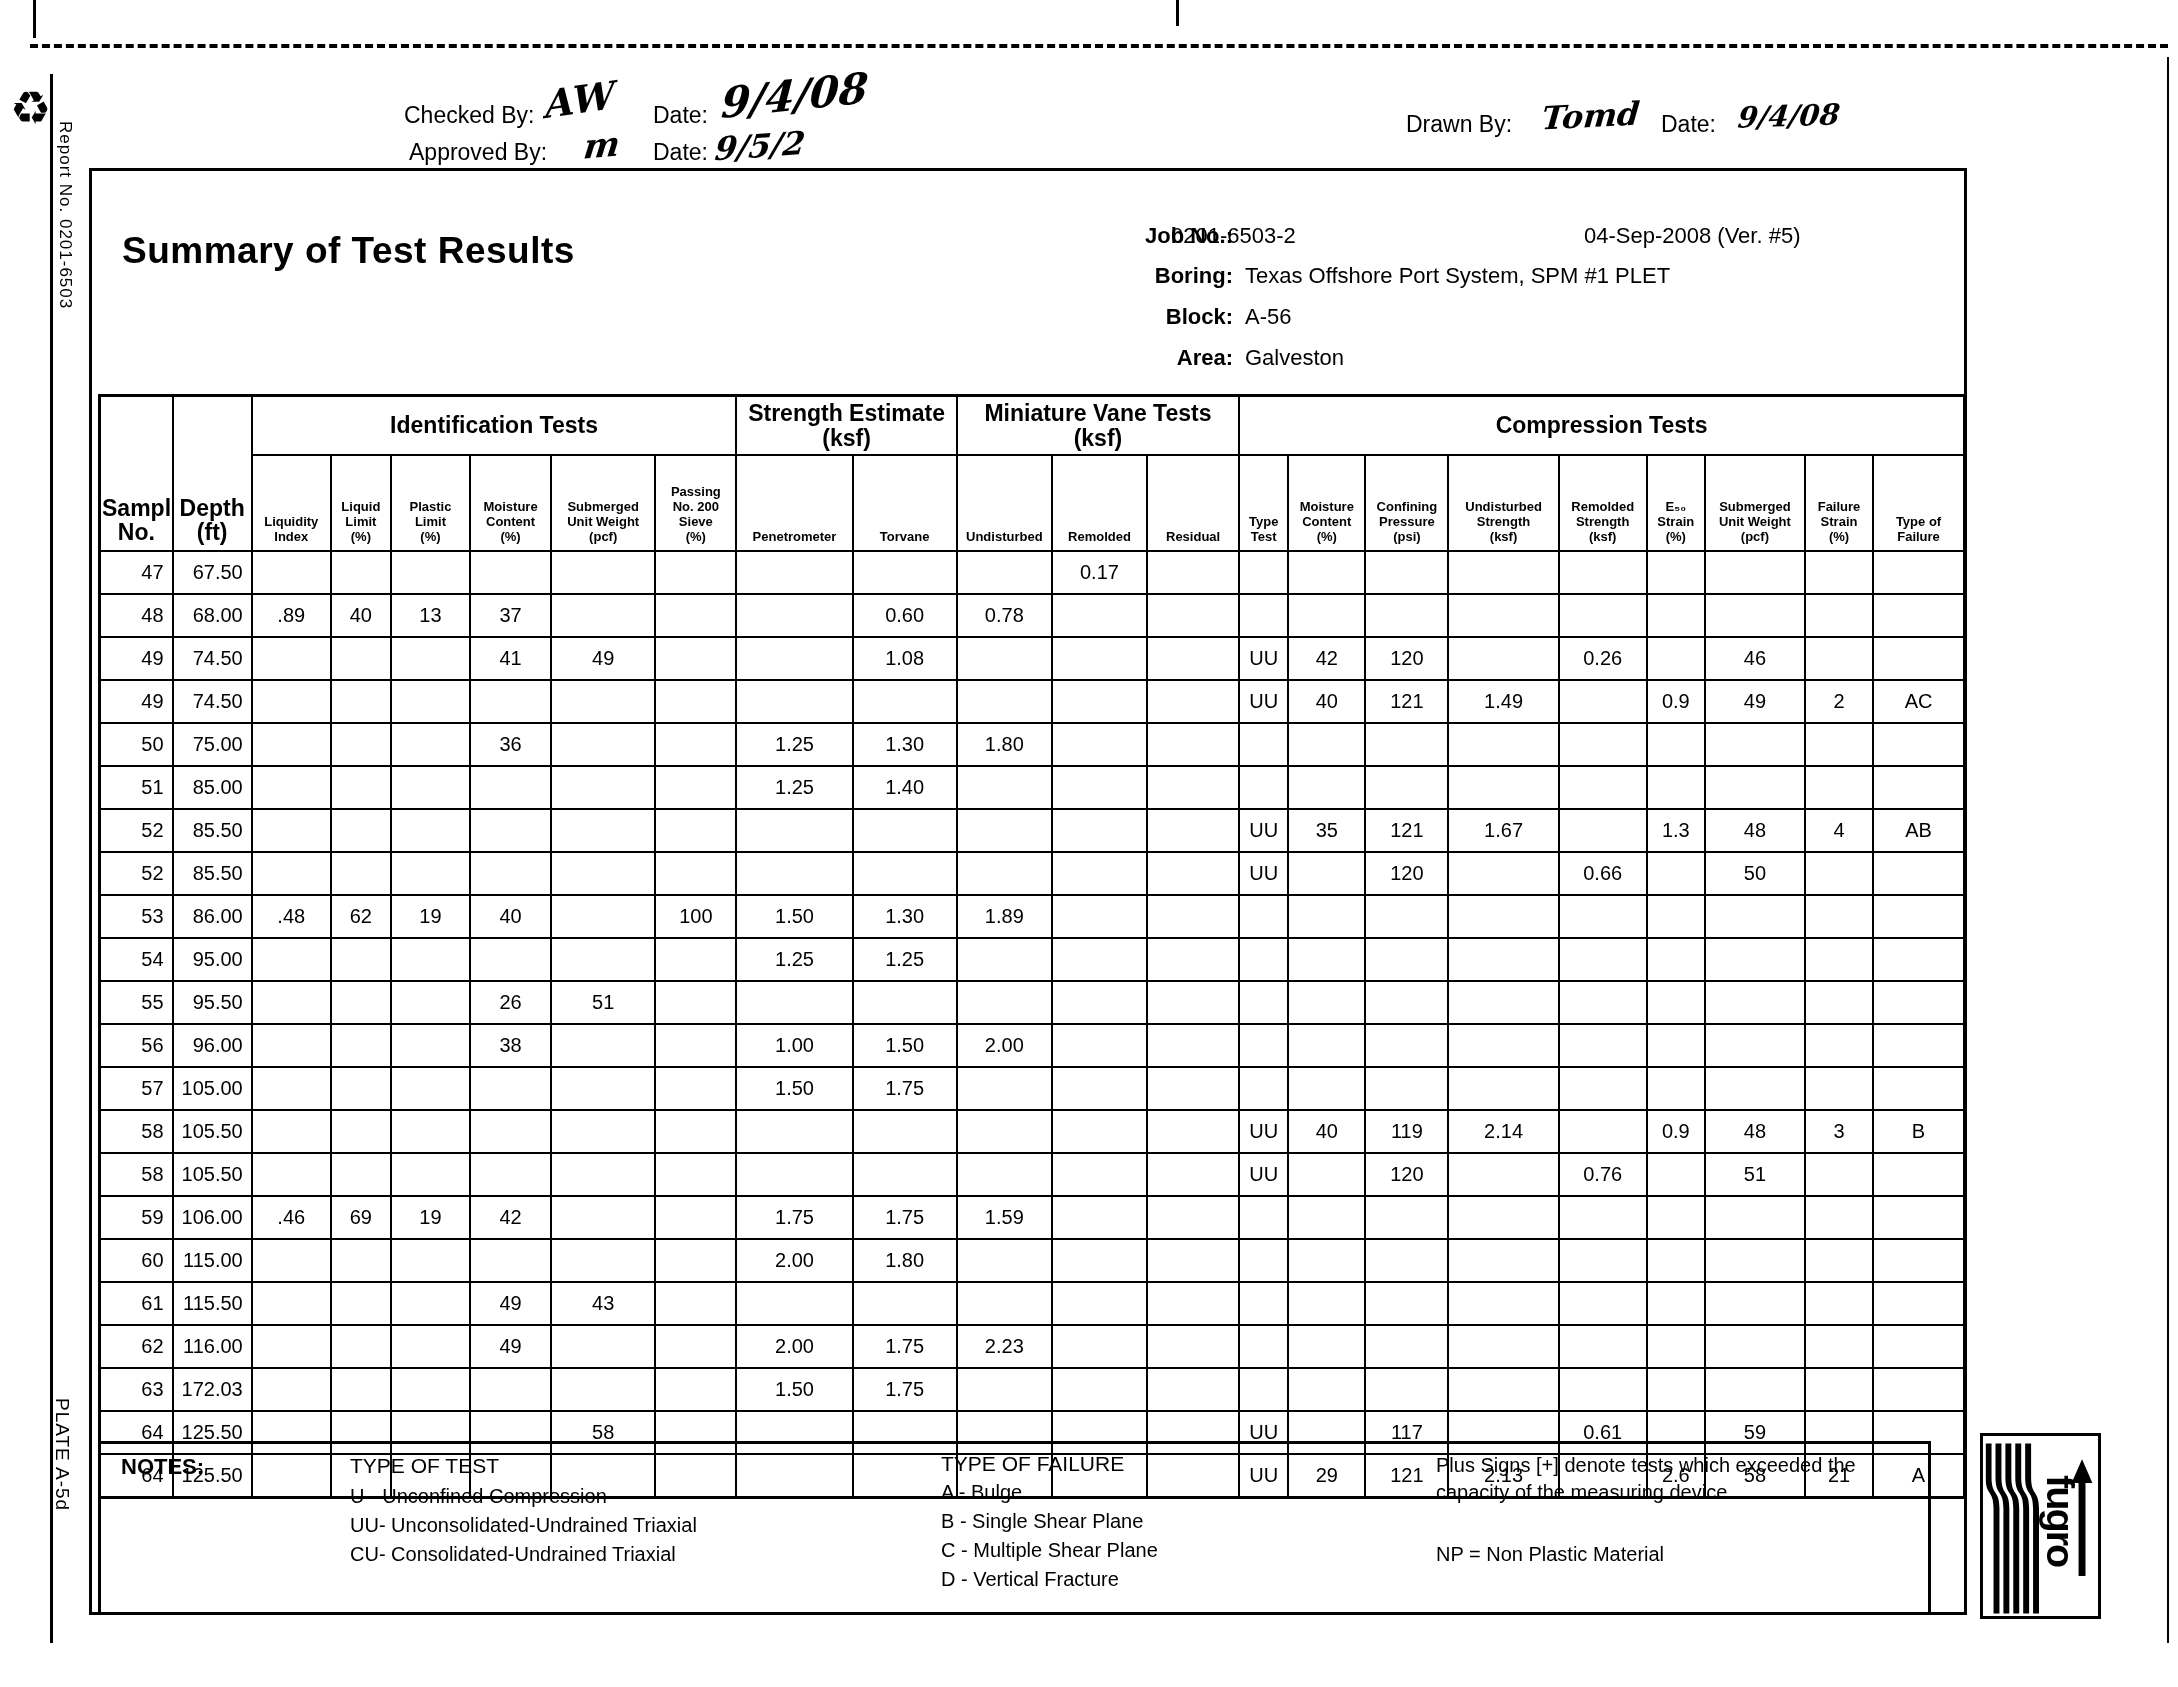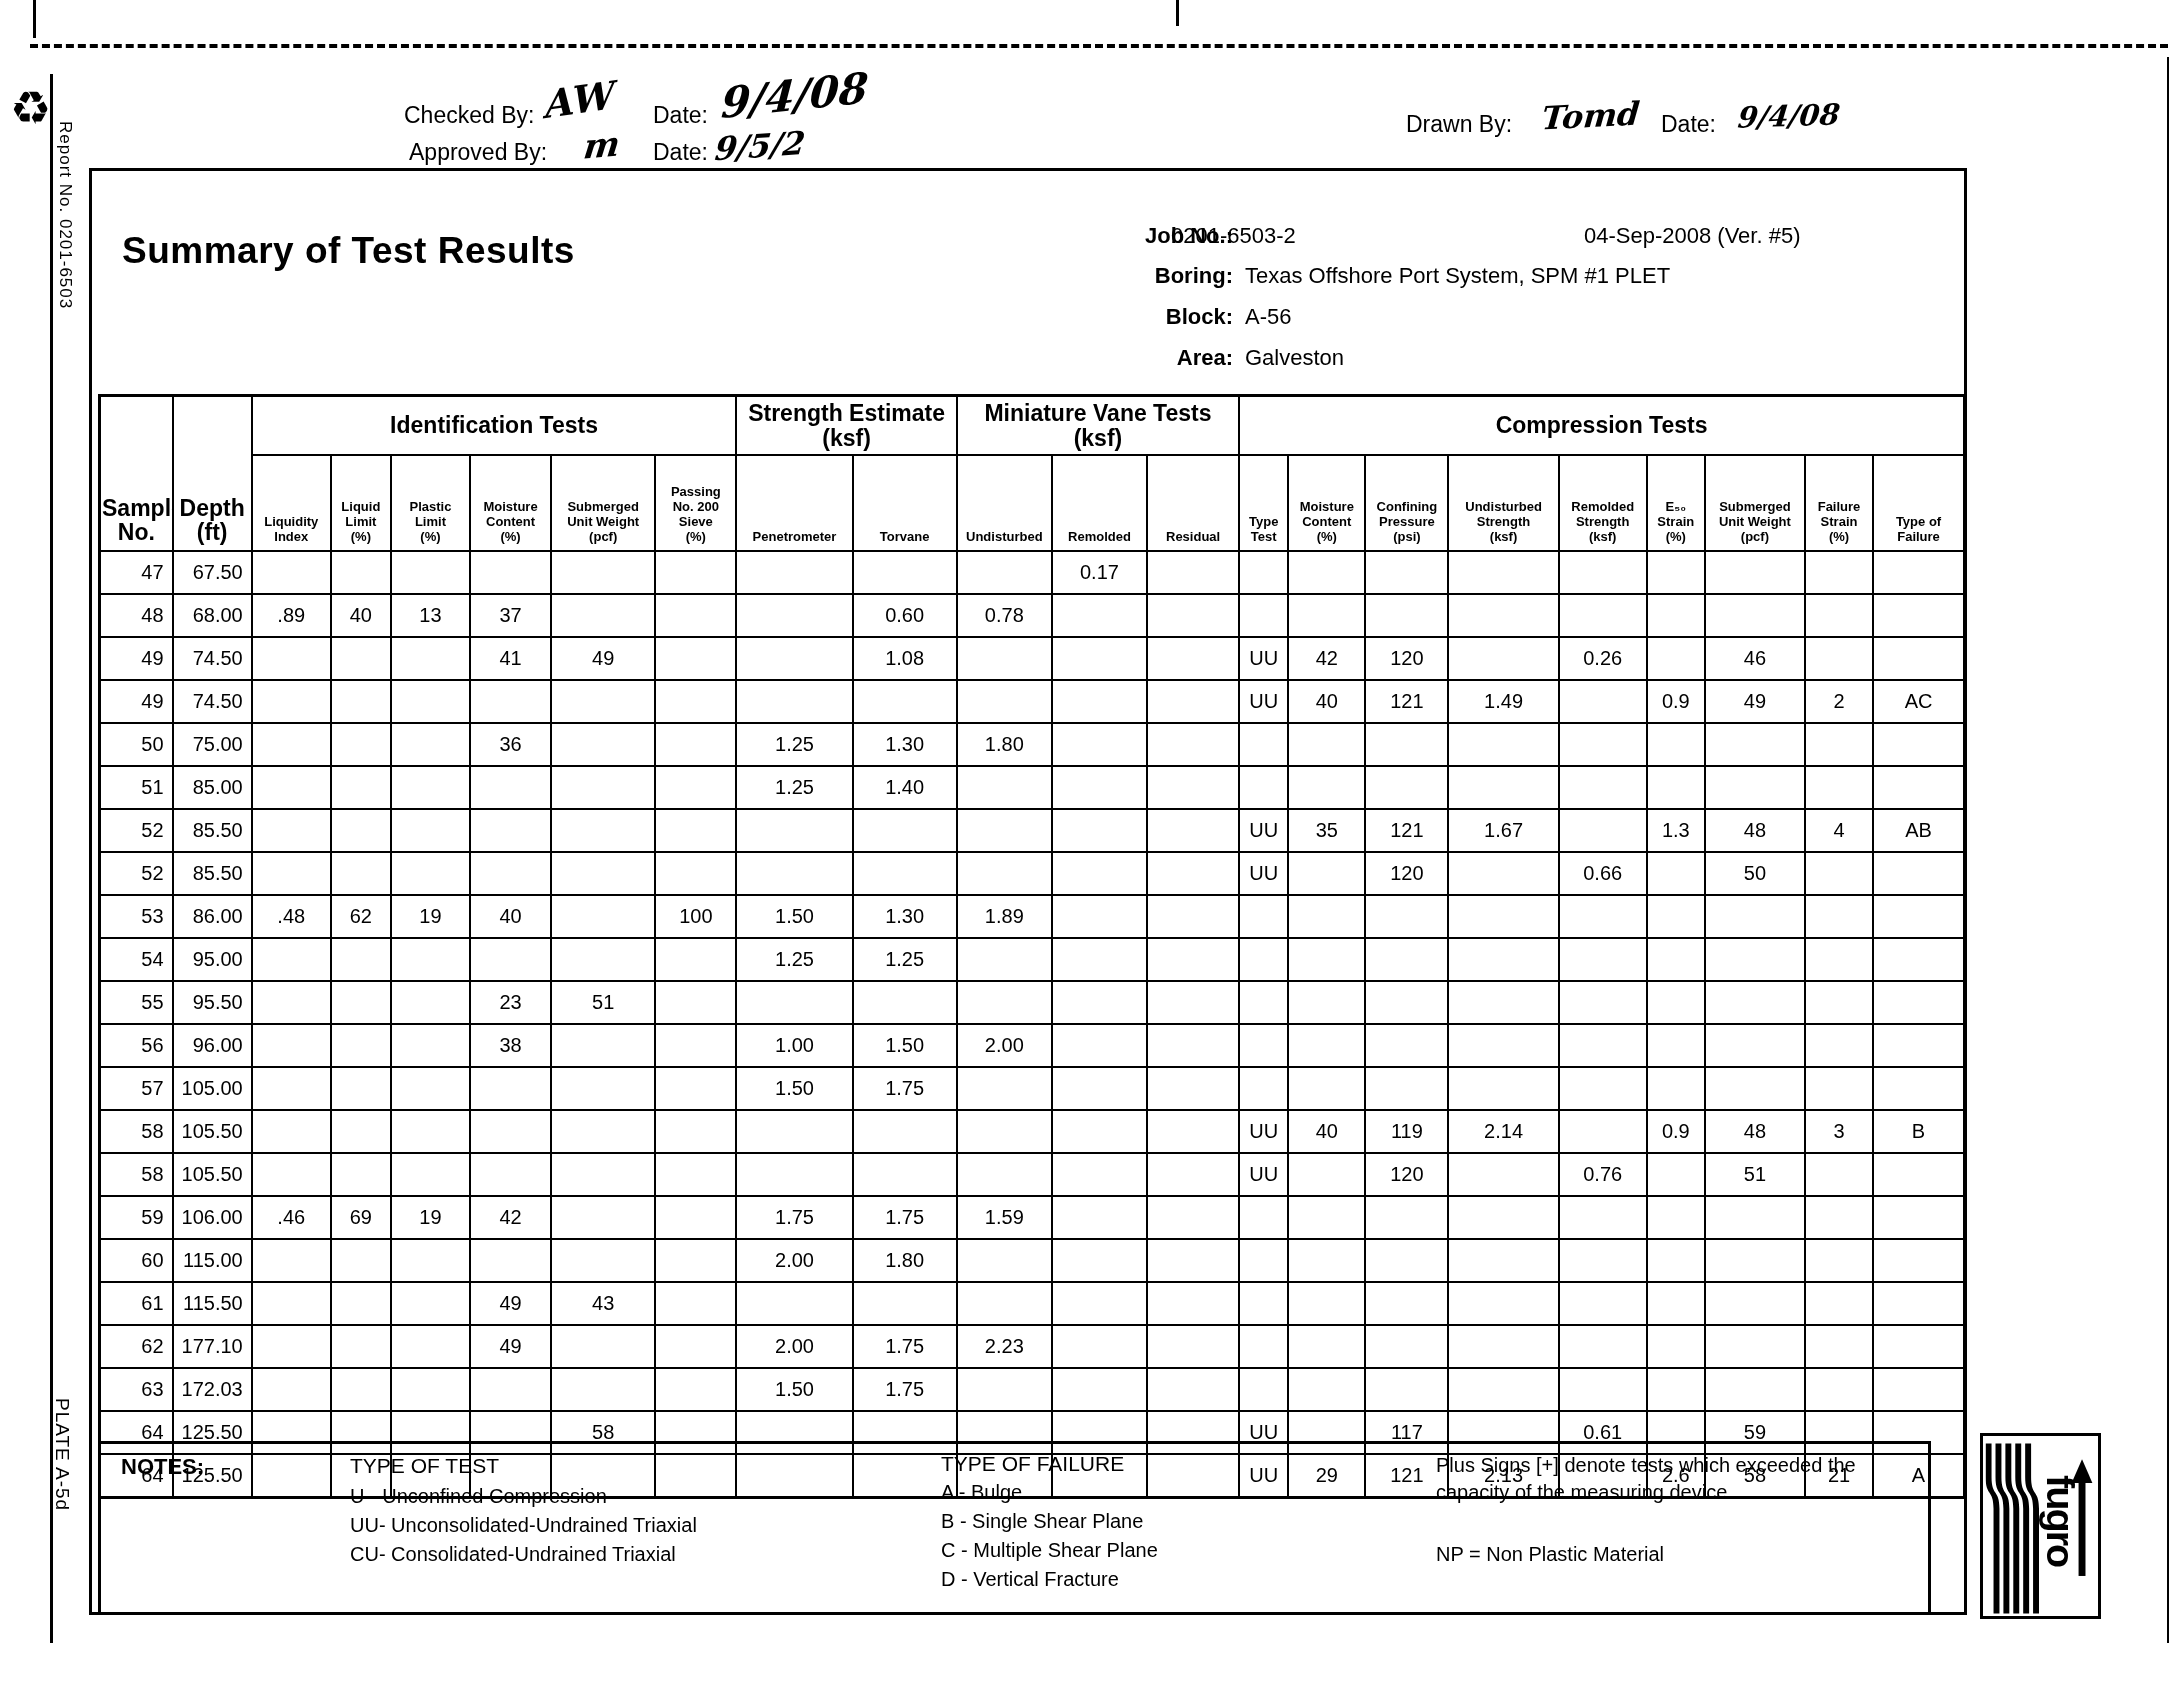--- a/index.html
+++ b/index.html
@@ -424,21 +424,21 @@
           <td></td>
           <td></td>
           <td></td>
         </tr>
         <tr>
           <td>55</td>
           <td>95.50</td>
           <td></td>
           <td></td>
           <td></td>
-          <td>23</td>
+          <td>26</td>
           <td>51</td>
           <td></td>
           <td></td>
           <td></td>
           <td></td>
           <td></td>
           <td></td>
           <td></td>
           <td></td>
           <td></td>
@@ -612,21 +612,21 @@
           <td></td>
           <td></td>
           <td></td>
           <td></td>
           <td></td>
           <td></td>
           <td></td>
         </tr>
         <tr>
           <td>62</td>
-          <td>177.10</td>
+          <td>116.00</td>
           <td></td>
           <td></td>
           <td></td>
           <td>49</td>
           <td></td>
           <td></td>
           <td>2.00</td>
           <td>1.75</td>
           <td>2.23</td>
           <td></td>

